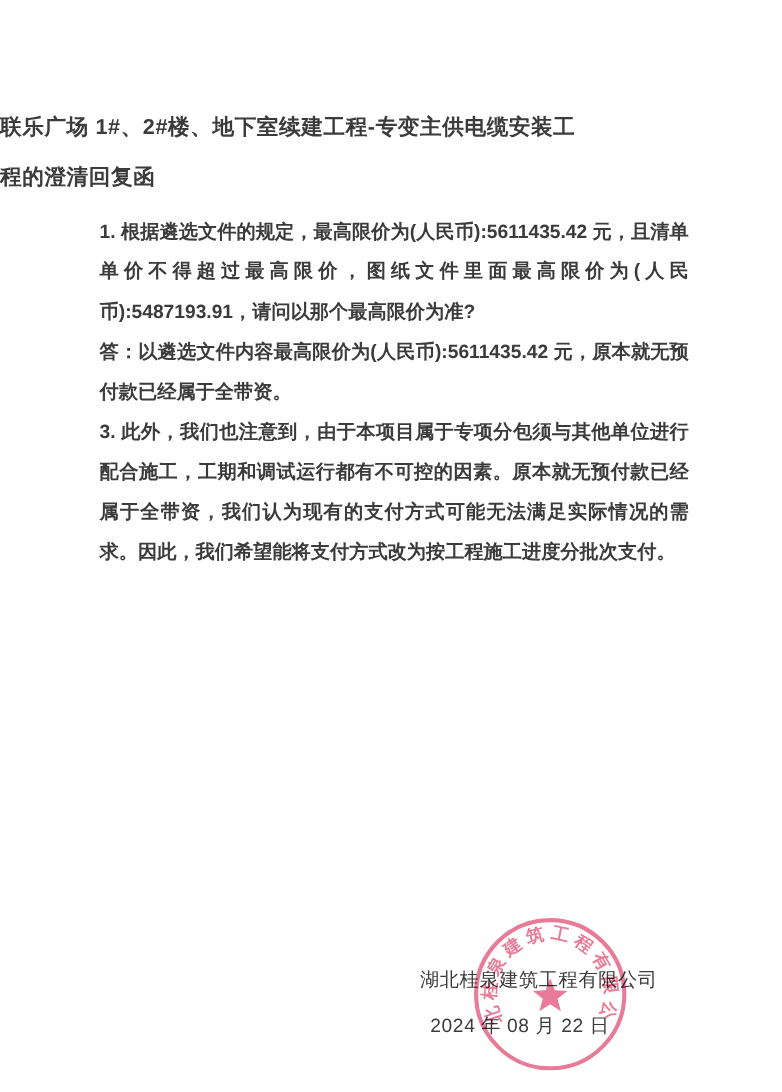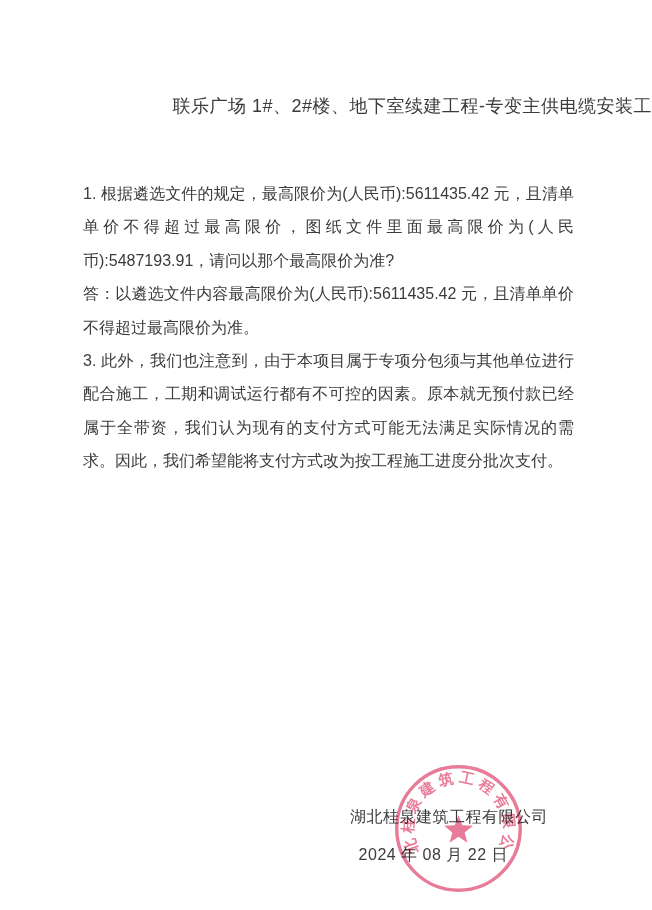--- a/index.html
+++ b/index.html
@@ -9,36 +9,36 @@
     font-family: "Liberation Sans", "DejaVu Sans", sans-serif;
     position: relative; overflow: hidden;
   }
   .page {
     position: absolute; inset: 0;
     background: #ffffff;
   }
   .doc-title {
     position: absolute;
     top: 86px; left: 0; right: 0;
-    text-align: right;
-    font-size: 18px; font-weight: normal;
+    text-align: left;
+    font-size: 18px; font-weight: bold;
     color: var(--color-ink, #333333);
     line-height: 41px;
     letter-spacing: 0.5px;
   }
   .doc-title .tline { display: block; white-space: nowrap; }
   .doc-body {
     position: absolute;
     top: 177px; left: 83px; width: 491px;
     font-size: 16px;
     line-height: 33.4px;
     color: var(--color-ink, #3b3b3b);
     text-align: justify;
   }
-  .doc-body p { margin: 0; }
+  .doc-body p { margin: 0; font-weight: bold; }
   .sign-company {
     position: absolute;
     top: 807px; right: 104px;
     font-size: 16px; letter-spacing: 0.5px;
     color: var(--color-ink, #3b3b3b);
     white-space: nowrap;
   }
   .sign-date {
     position: absolute;
     top: 845px; right: 144px;
@@ -63,25 +63,26 @@
   }
   .stamp-star { fill: currentColor; }
 </style>
 </head>
 <body>
 
 <div class="page">
 
   <h1 class="doc-title">
     <span class="tline">联乐广场 1#、2#楼、地下室续建工程-专变主供电缆安装工</span>
+    <span class="tline">程的澄清回复函</span>
   </h1>
 
   <div class="doc-body">
     <p>1. 根据遴选文件的规定，最高限价为(人民币):5611435.42 元，且清单单价不得超过最高限价，图纸文件里面最高限价为(人民币):5487193.91，请问以那个最高限价为准?</p>
-    <p>答：以遴选文件内容最高限价为(人民币):5611435.42 元，且清单单价不得超过最高限价为准。</p>
+    <p>答：以遴选文件内容最高限价为(人民币):5611435.42 元，原本就无预付款已经属于全带资。</p>
     <p>3. 此外，我们也注意到，由于本项目属于专项分包须与其他单位进行配合施工，工期和调试运行都有不可控的因素。原本就无预付款已经属于全带资，我们认为现有的支付方式可能无法满足实际情况的需求。因此，我们希望能将支付方式改为按工程施工进度分批次支付。</p>
   </div>
 
   <div class="sign-company">湖北桂泉建筑工程有限公司</div>
   <div class="sign-date">2024 年 08 月 22 日</div>
 
   <svg class="stamp" viewBox="0 0 140 140" xmlns="http://www.w3.org/2000/svg" aria-hidden="true">
     <circle class="stamp-ring" cx="70" cy="70" r="65"></circle>
     <defs>
       <path id="stamp-arc" d="M 30.7 97.5 A 48 48 0 1 1 109.3 97.5" fill="none"></path>

